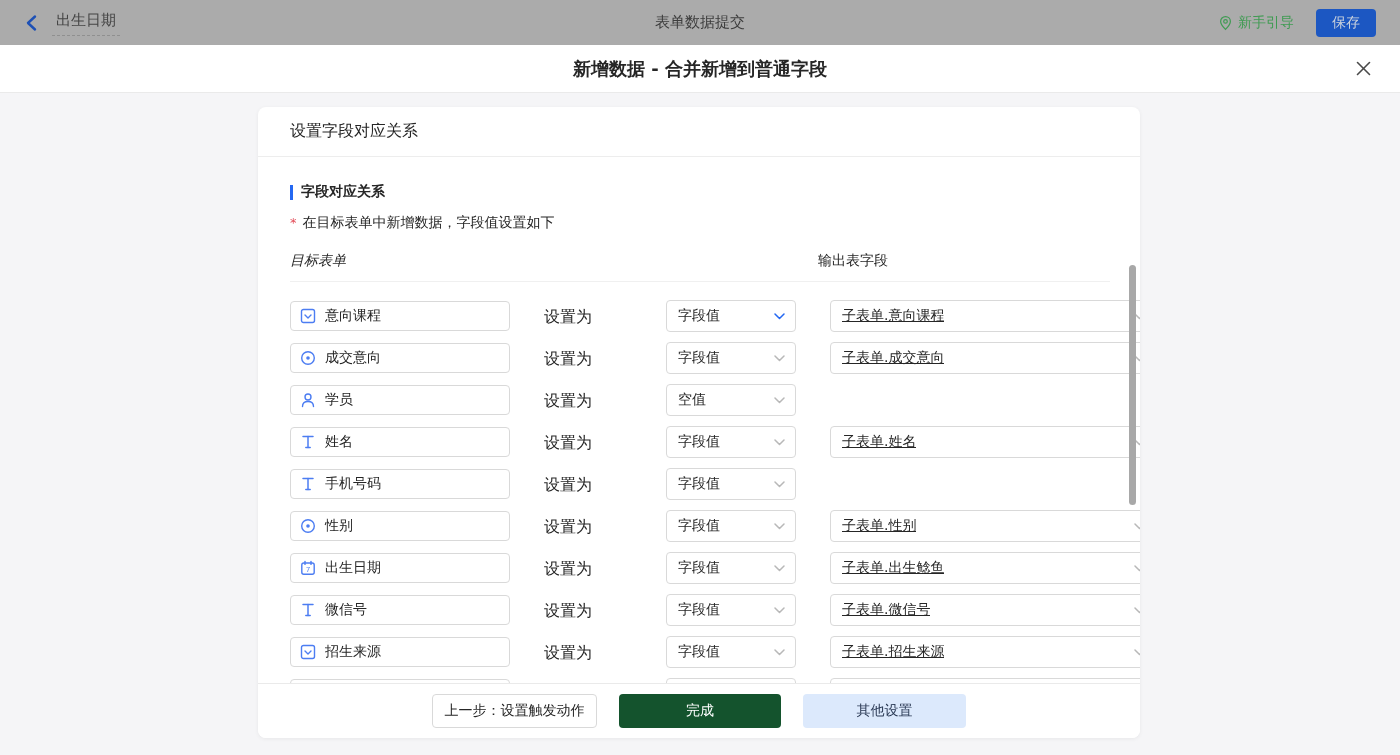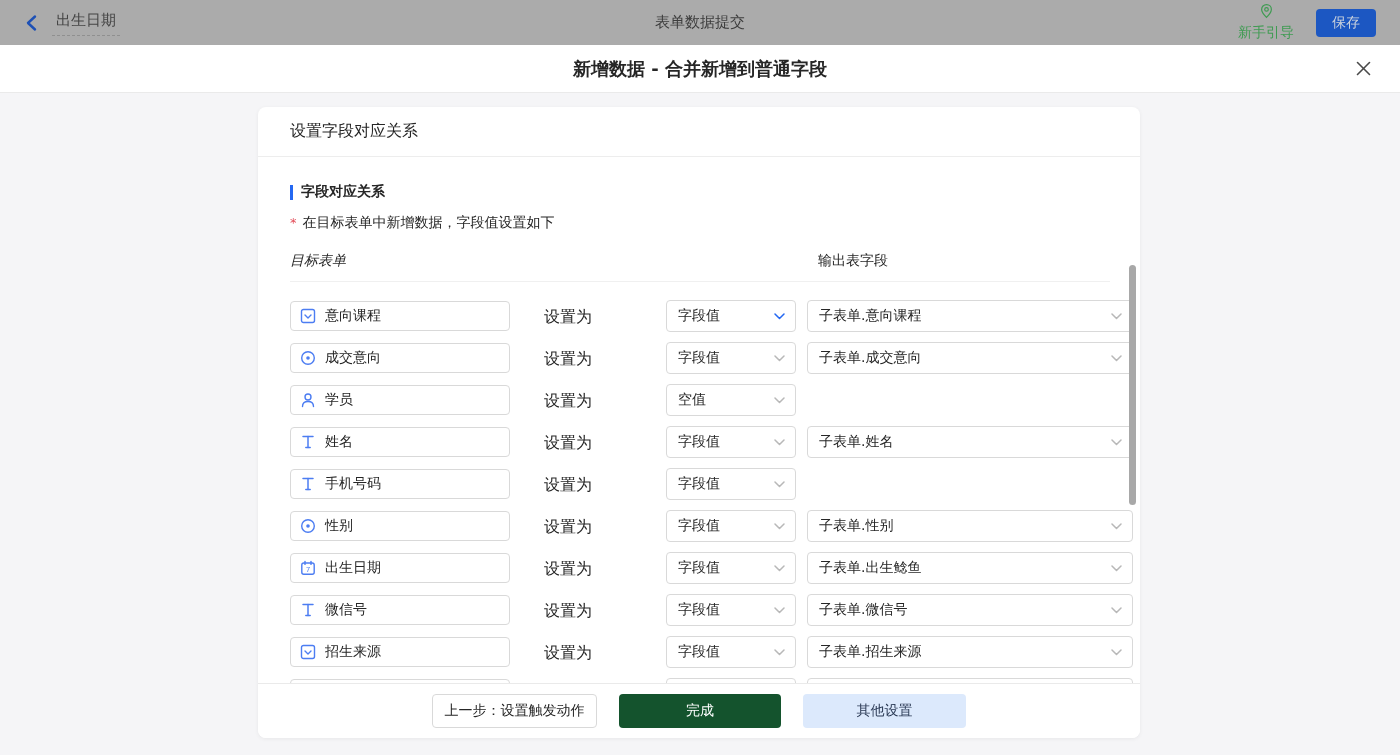--- a/index.html
+++ b/index.html
@@ -7,21 +7,21 @@
   body { font-family:"DejaVu Sans","Liberation Sans",sans-serif; background:#f5f5f7; color:#262626; }
 
   
   .topbar { height:45px; background:#ababab; display:flex; align-items:center; position:relative; padding:0 24px; }
   .topbar-left { display:flex; align-items:center; gap:14px; }
   .back-btn { display:flex; align-items:center; cursor:pointer; }
   .back-btn svg { display:block; }
   .flow-name { font-size:15px; color:#454545; padding:2px 4px 5px 4px; border-bottom:1px dashed #8f8f8f; }
   .topbar-center { position:absolute; left:0; right:0; text-align:center; font-size:15px; color:#3c3c3c; pointer-events:none; }
   .topbar-right { margin-left:auto; display:flex; align-items:center; gap:22px; position:relative; z-index:1; }
-  .guide { display:flex; align-items:center; gap:5px; color:#3f9b52; font-size:14px; cursor:pointer;flex-direction:column; }
+  .guide { display:flex; align-items:center; gap:5px; color:#3f9b52; font-size:14px; cursor:pointer; }
   .save-btn { width:60px; height:28px; background:#1c57c2; color:#ccd3dd; border:none; border-radius:4px; font-size:14px; cursor:pointer; font-family:inherit; }
 
   
   .modal-header { height:48px; background:#fff; border-bottom:1px solid #eaeaea; position:relative; display:flex; align-items:center; justify-content:center; }
   .modal-title { font-size:18px; font-weight:600; color:#262626; }
   .close-btn { position:absolute; right:26px; top:50%; transform:translateY(-50%); width:22px; height:22px; display:flex; align-items:center; justify-content:center; cursor:pointer; color:#4a4a4a; }
 
   
   .page { position:relative; height:662px; background:#f5f5f7; }
   .card { position:absolute; left:258px; top:14px; width:882px; height:631px; background:#fff; border-radius:8px; box-shadow:0 1px 4px rgba(0,0,0,0.06); overflow:hidden; }
@@ -42,21 +42,21 @@
   .rows { margin-top:14px; }
   .row { position:relative; height:42px; }
   .row.partial .field-box, .row.partial .dd { background:#fff; }
   .field-box { position:absolute; left:0; top:5px; width:220px; height:30px; border:1px solid #d9d9d9; border-radius:4px; background:#fff; display:flex; align-items:center; padding-left:9px; gap:9px; }
   .field-icon-wrap { width:16px; height:16px; display:flex; align-items:center; justify-content:center; }
   .fi { width:16px; height:16px; display:block; }
   .field-label { font-size:14px; color:#262626; }
   .setas { position:absolute; left:254px; top:50%; transform:translateY(-50%); font-size:16px; color:#262626; }
   .dd { position:absolute; top:4px; height:32px; border:1px solid #d9d9d9; border-radius:4px; background:#fff; display:flex; align-items:center; justify-content:space-between; padding:0 10px 0 11px; cursor:pointer;gap:36px; }
   .mode-dd { left:376px; width:130px; }
-  .out-dd { left:517px; width:326px; }
+  .out-dd { left:540px; width:326px;text-decoration:underline; }
   .dd-label { font-size:14px; color:#262626; white-space:nowrap; overflow:hidden; }
   .chev { display:block; flex:none; }
   .chev polyline { stroke:#b8b8b8; }
   .chev.blue polyline { stroke:#2468f2; }
 
   .scrollbar-thumb { position:absolute; right:4px; top:108px; width:7px; height:240px; background:#a8a8a8; border-radius:4px; }
 
   .card-footer { height:55px; border-top:1px solid #eaeaea; display:flex; align-items:center; justify-content:center; gap:22px; background:#fff; }
   .btn { height:34px; border-radius:4px; font-size:14px; font-family:inherit; cursor:pointer; display:flex; align-items:center; justify-content:center; }
   .btn-prev { width:165px; background:#fff; border:1px solid #d9d9d9; color:#262626; }

